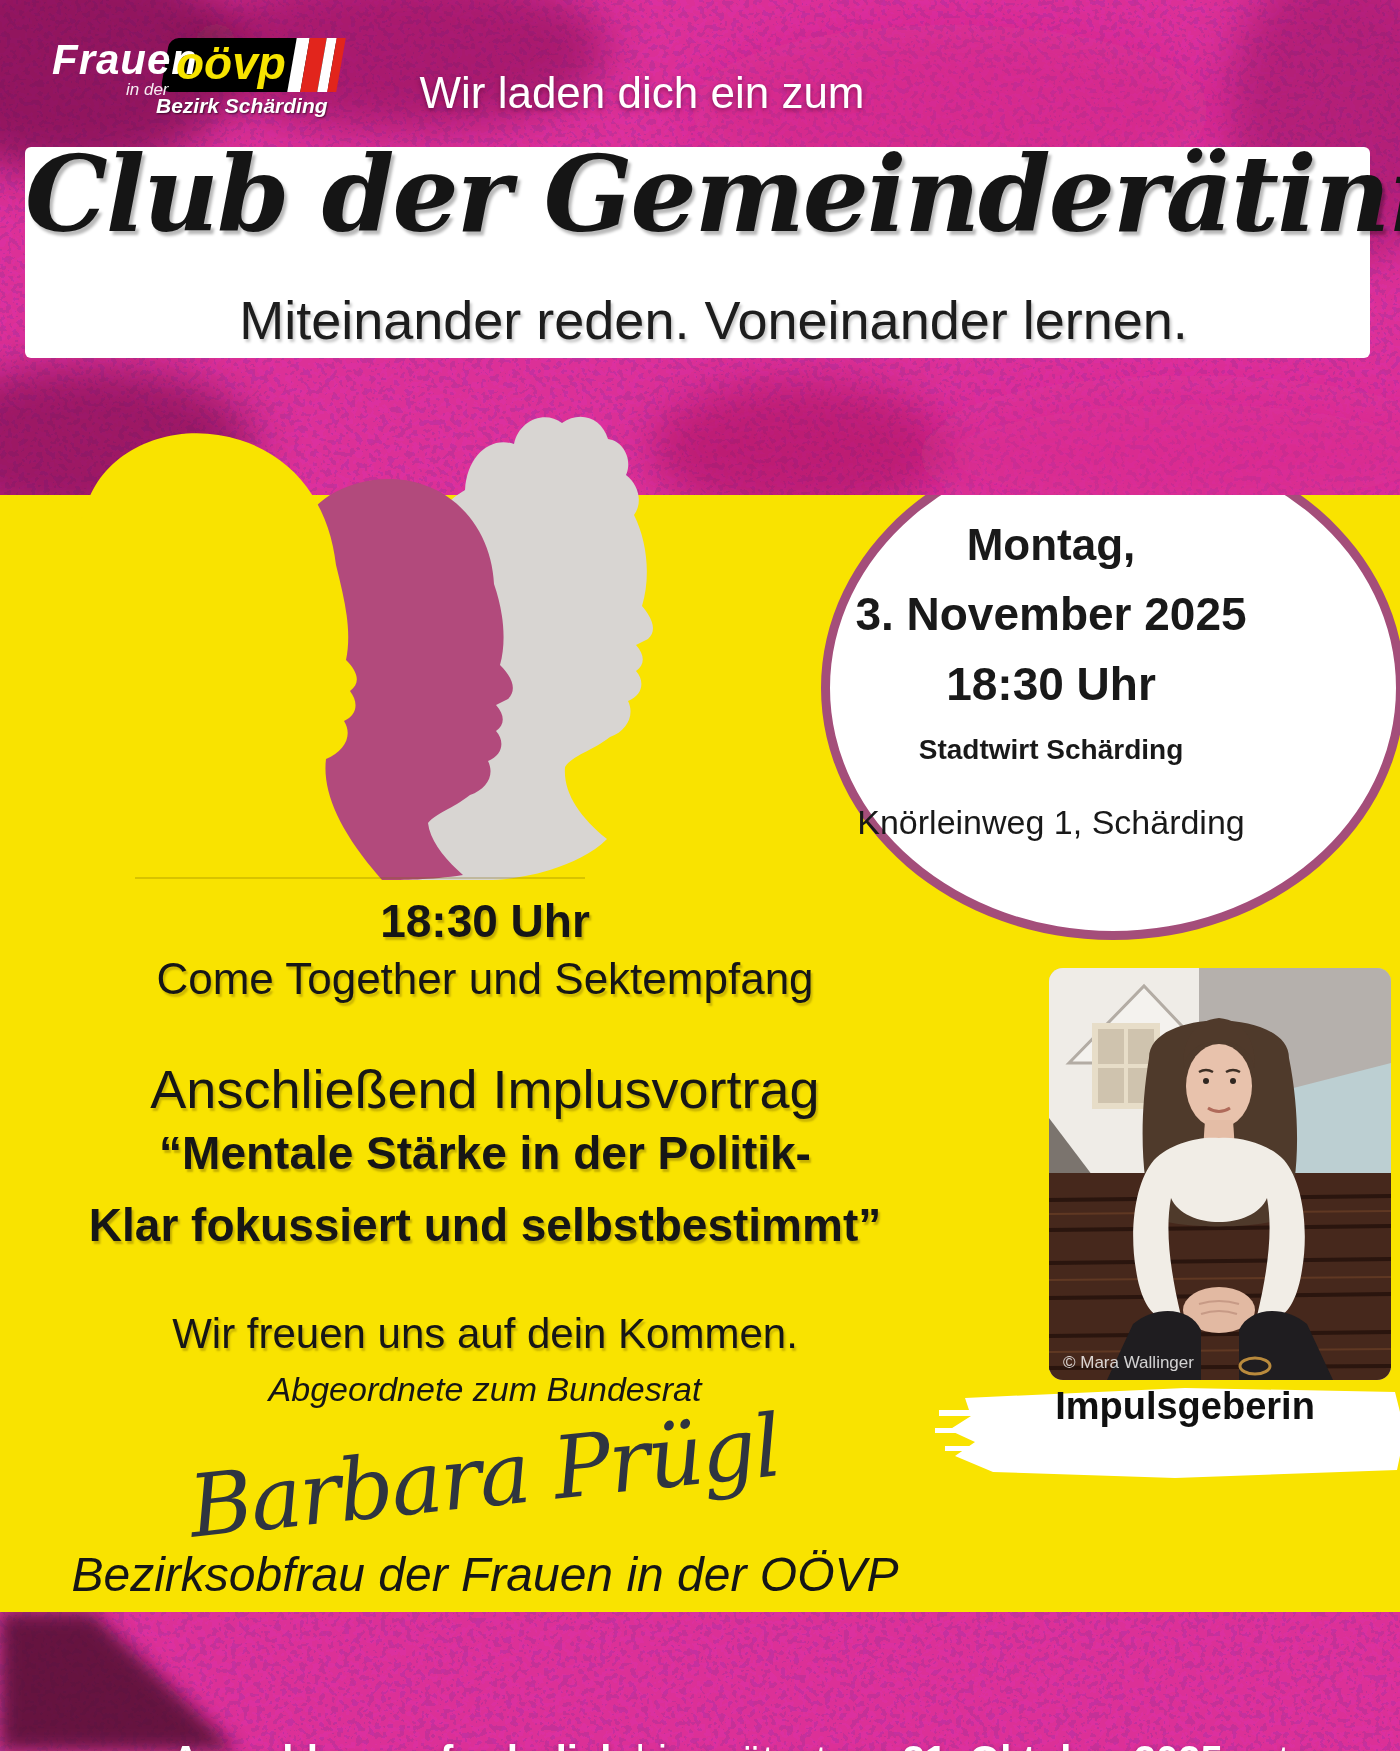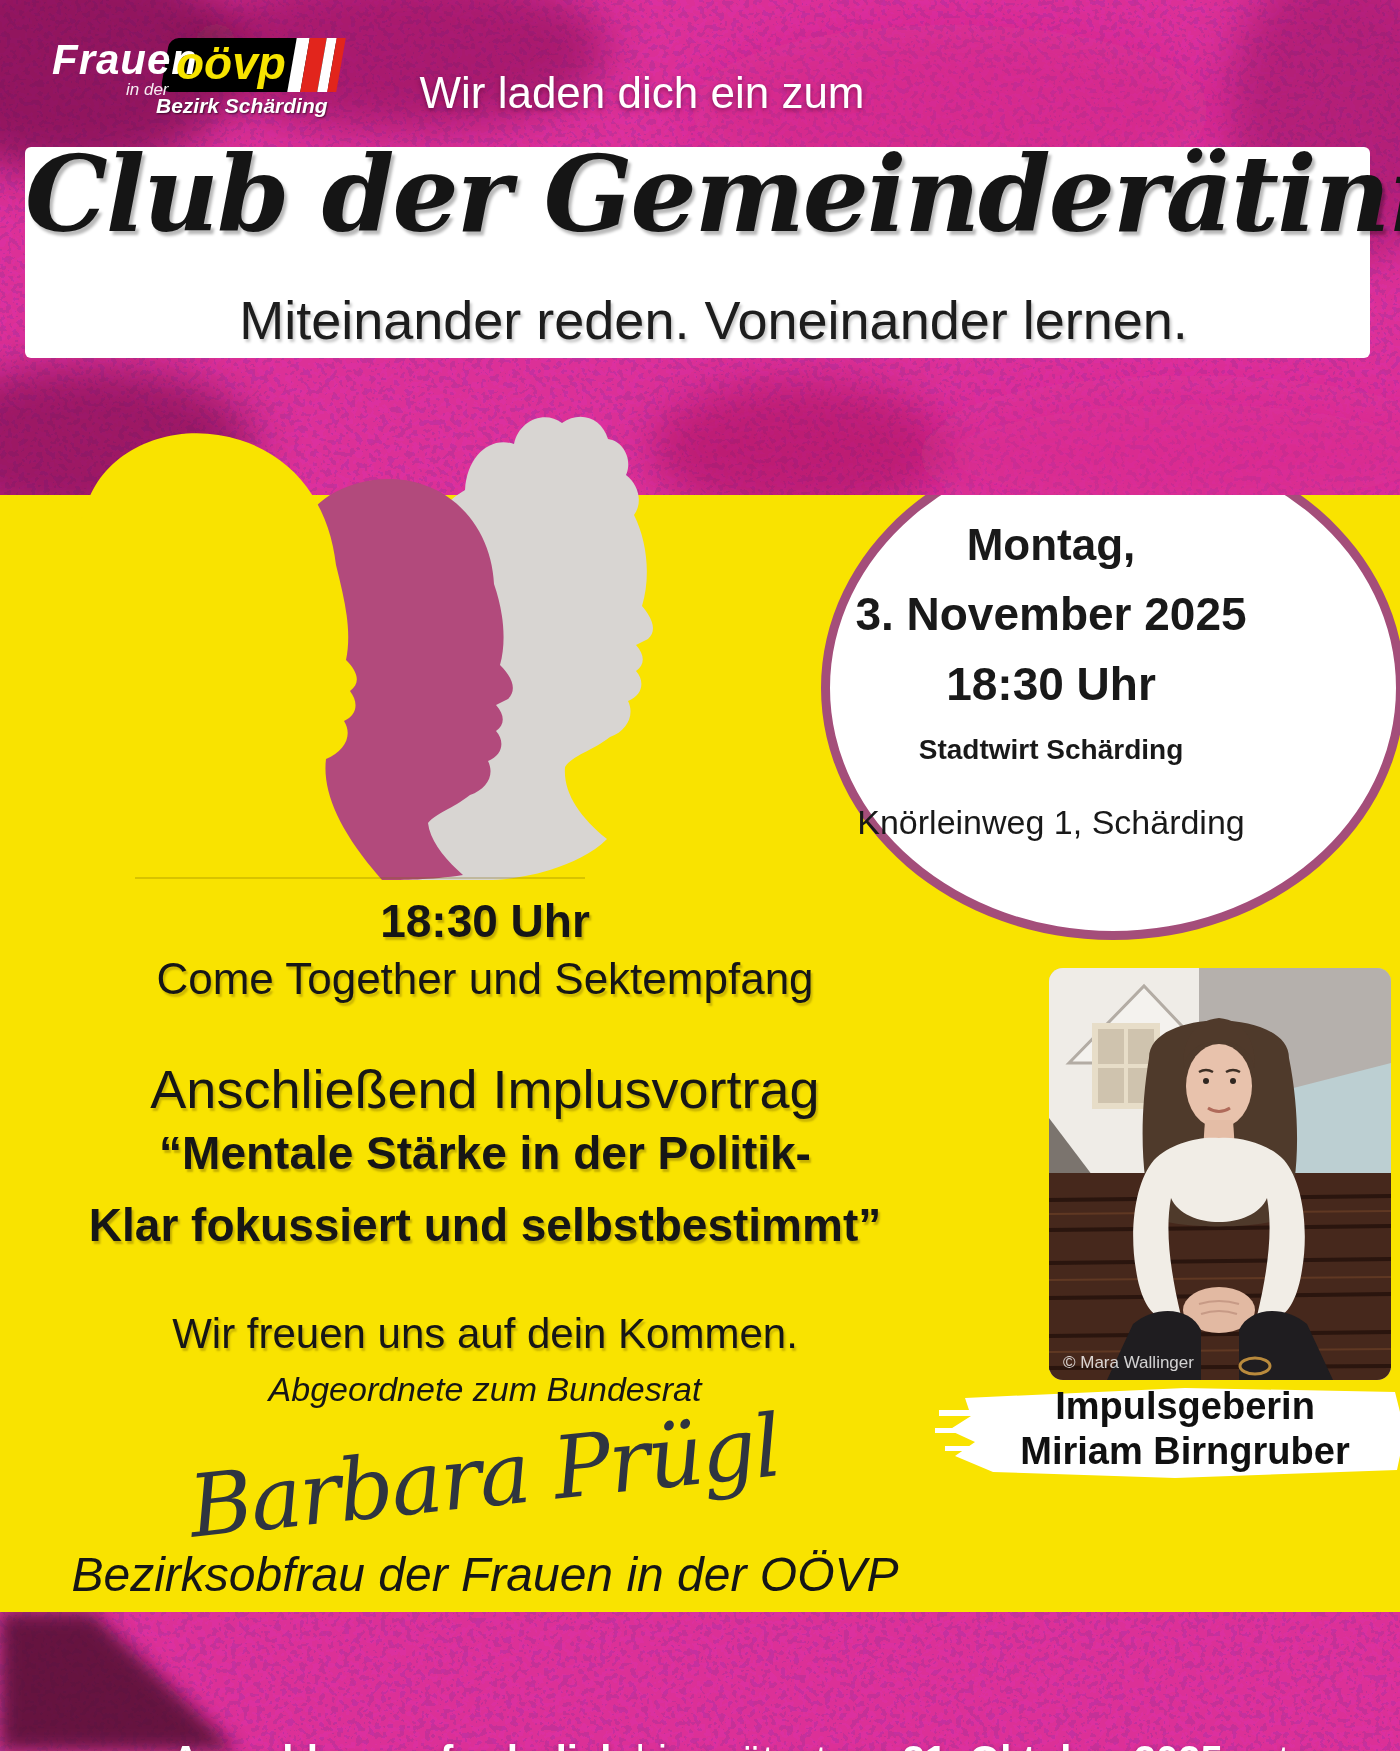--- a/index.html
+++ b/index.html
@@ -249,21 +249,20 @@
         M30,26 L250,16 L460,20 L470,60 L462,98 L240,106 L58,100 L20,84
         L40,70 L14,58 L36,44 Z"></path>
       <g fill="#ffffff">
         <rect x="4" y="38" width="44" height="6"></rect>
         <rect x="0" y="56" width="54" height="5"></rect>
         <rect x="10" y="74" width="46" height="5"></rect>
       </g>
     </svg>
     <div class="abs brush-text">
       <div>Impulsgeberin</div>
-      <div>Miriam Birngruber</div>
     </div>
   </div>
 
   <svg class="abs footer-tex" width="1400" height="139" viewBox="0 0 1400 139" preserveAspectRatio="none">
     <defs>
       <filter id="nz2" x="0" y="0" width="100%" height="100%">
         <feTurbulence type="fractalNoise" baseFrequency="0.16" numOctaves="2" seed="12" stitchTiles="stitch"></feTurbulence>
         <feColorMatrix type="matrix" values="0.5 0 0 0 0.45  0 0.18 0 0 0  0 0 0.33 0 0.22  0 0 0 0 1"></feColorMatrix>
         <feComponentTransfer>
           <feFuncR type="discrete" tableValues="0.52 0.66 0.74 0.6 0.8 0.56"></feFuncR>

